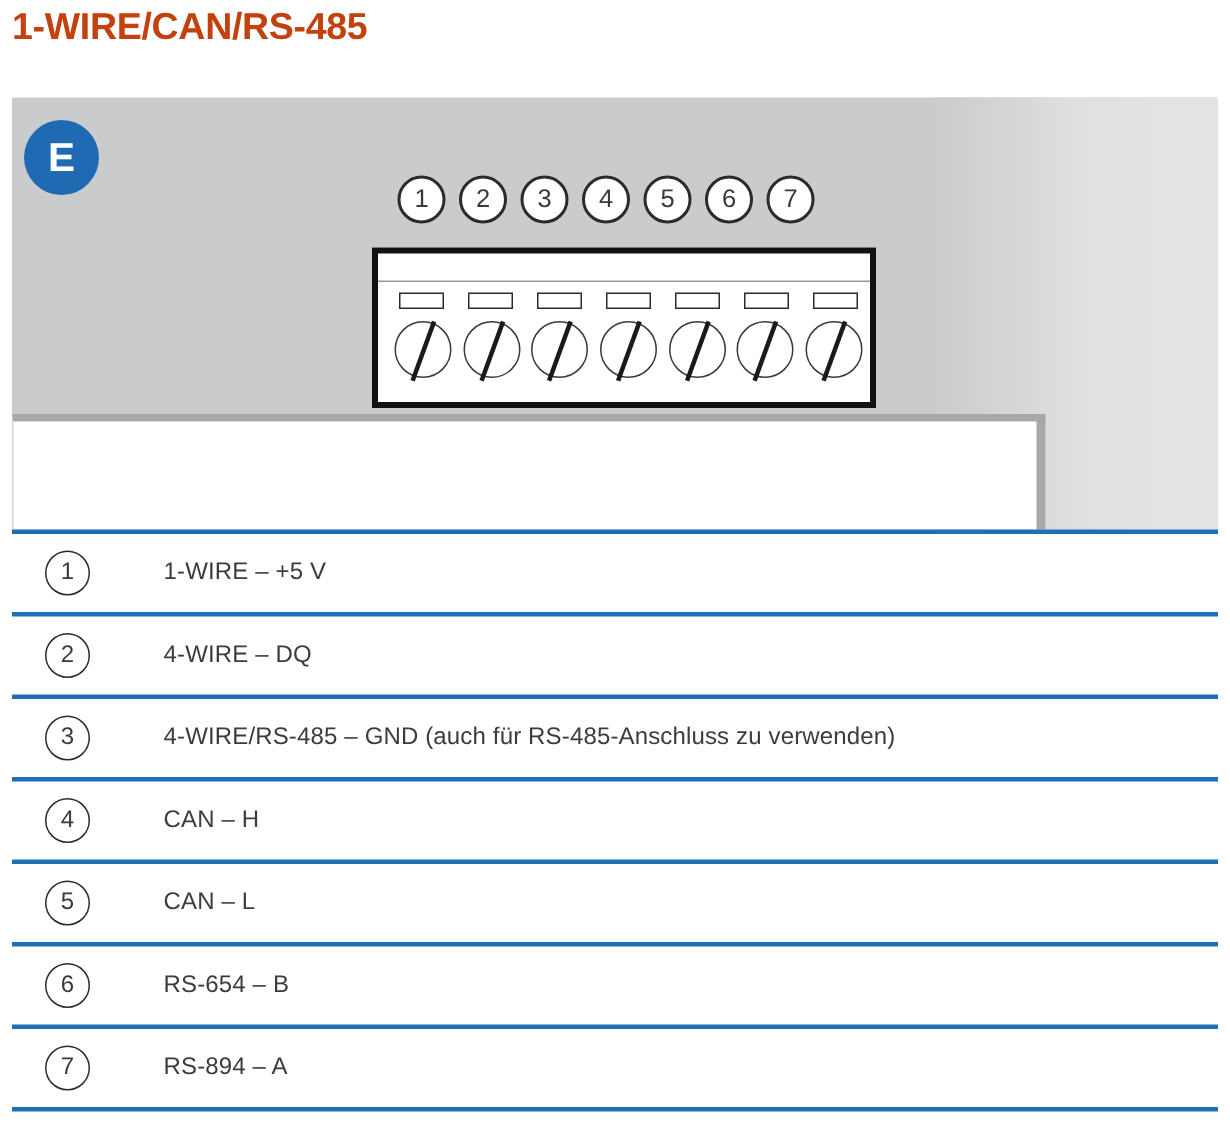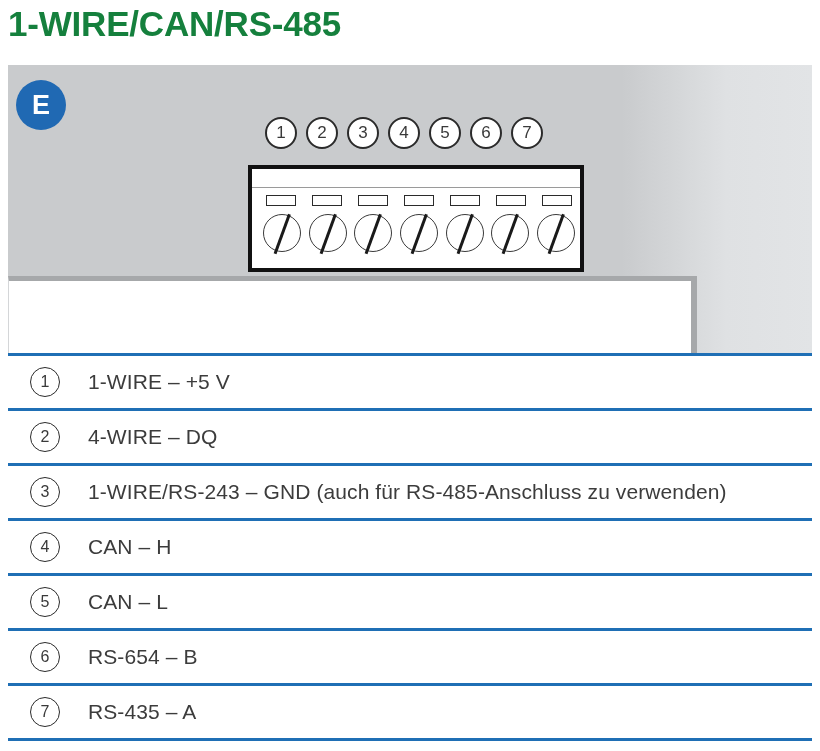--- a/index.html
+++ b/index.html
@@ -8,23 +8,23 @@
     background:#ffffff;
     font-family:"Liberation Sans", sans-serif;
     color:#231f20;
     overflow:hidden;
   }
   .page{position:relative;width:820px;height:751px;}
 
   
   .title{
     position:absolute;left:8px;top:4px;
-    font-size:35px;font-weight:bold;
+    font-size:25px;font-weight:bold;
     letter-spacing:-0.2px;
-    color:#15803d;
+    color:#c2410c;
     white-space:nowrap;
   }
 
   
   .illu{
     position:absolute;left:8px;top:65px;
     width:804px;height:288px;
     background:#c9cbcd;
   }
   .illu-right-fade{
@@ -128,23 +128,23 @@
     position:absolute;left:22px;top:50%;
     transform:translateY(-50%);
     width:30px;height:30px;border-radius:50%;
     border:1.7px solid #2b2b2b;
     background:#ffffff;
     display:flex;align-items:center;justify-content:center;
     font-size:16px;color:#3a3a3a;
     box-sizing:border-box;
   }
   .row-label{
-    position:absolute;left:80px;top:50%;
+    position:absolute;left:101px;top:50%;
     transform:translateY(-50%);
-    font-size:21px;
+    font-size:16px;
     color:#3c3c3c;
     white-space:nowrap;
     letter-spacing:0.1px;
   }
 </style>
 </head>
 <body>
 
 <div class="page">
 
@@ -200,21 +200,21 @@
 
     <div class="rowline"></div>
     <div class="row">
       <div class="row-num">2</div>
       <div class="row-label">4-WIRE – DQ</div>
     </div>
 
     <div class="rowline"></div>
     <div class="row">
       <div class="row-num">3</div>
-      <div class="row-label">1-WIRE/RS-243 – GND  (auch für RS-485-Anschluss zu verwenden)</div>
+      <div class="row-label">4-WIRE/RS-485 – GND  (auch für RS-485-Anschluss zu verwenden)</div>
     </div>
 
     <div class="rowline"></div>
     <div class="row">
       <div class="row-num">4</div>
       <div class="row-label">CAN – H</div>
     </div>
 
     <div class="rowline"></div>
     <div class="row">
@@ -224,19 +224,19 @@
 
     <div class="rowline"></div>
     <div class="row">
       <div class="row-num">6</div>
       <div class="row-label">RS-654 – B</div>
     </div>
 
     <div class="rowline"></div>
     <div class="row">
       <div class="row-num">7</div>
-      <div class="row-label">RS-435 – A</div>
+      <div class="row-label">RS-894 – A</div>
     </div>
 
     <div class="rowline"></div>
   </div>
 
 </div>
 
 </body></html>

